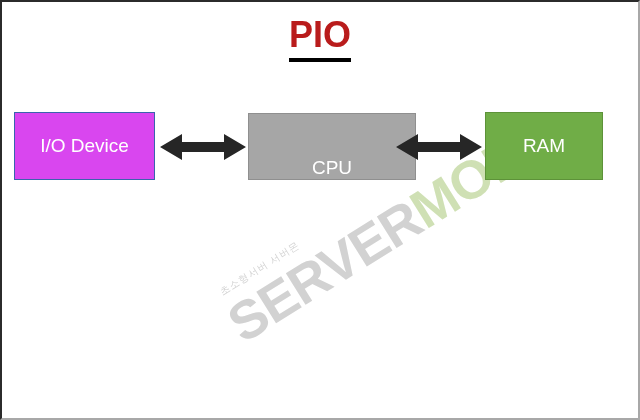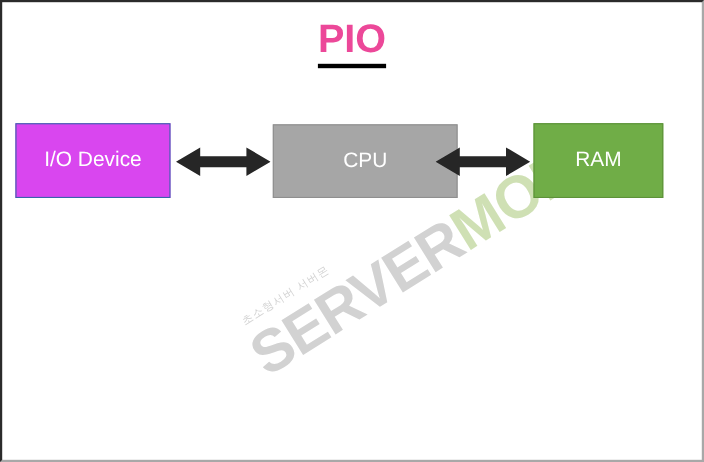--- a/index.html
+++ b/index.html
@@ -36,21 +36,21 @@
 
   
   .title {
     position: absolute;
     left: 0;
     top: 14px;
     width: 640px;
     text-align: center;
     font-size: 36px;
     font-weight: bold;
-    color: #ec4899;
+    color: #b91c1c;
     letter-spacing: 0px;
     line-height: 42px;
   }
   .title-inner {
     display: inline-block;
     border-bottom: 4px solid #000000;
     padding-bottom: 2px;
   }
 
   
@@ -106,20 +106,21 @@
     background: #d946ef;
     border: 1px solid #3a63ad;
   }
   .node-cpu {
     left: 248px;
     top: 113px;
     width: 168px;
     height: 67px;
     background: #a6a6a6;
     border: 1px solid #8f8f8f;
+    align-items: flex-end;
   }
   .node-ram {
     left: 485px;
     top: 112px;
     width: 118px;
     height: 68px;
     background: #70ad47;
     border: 1px solid #5d9239;
   }
 

